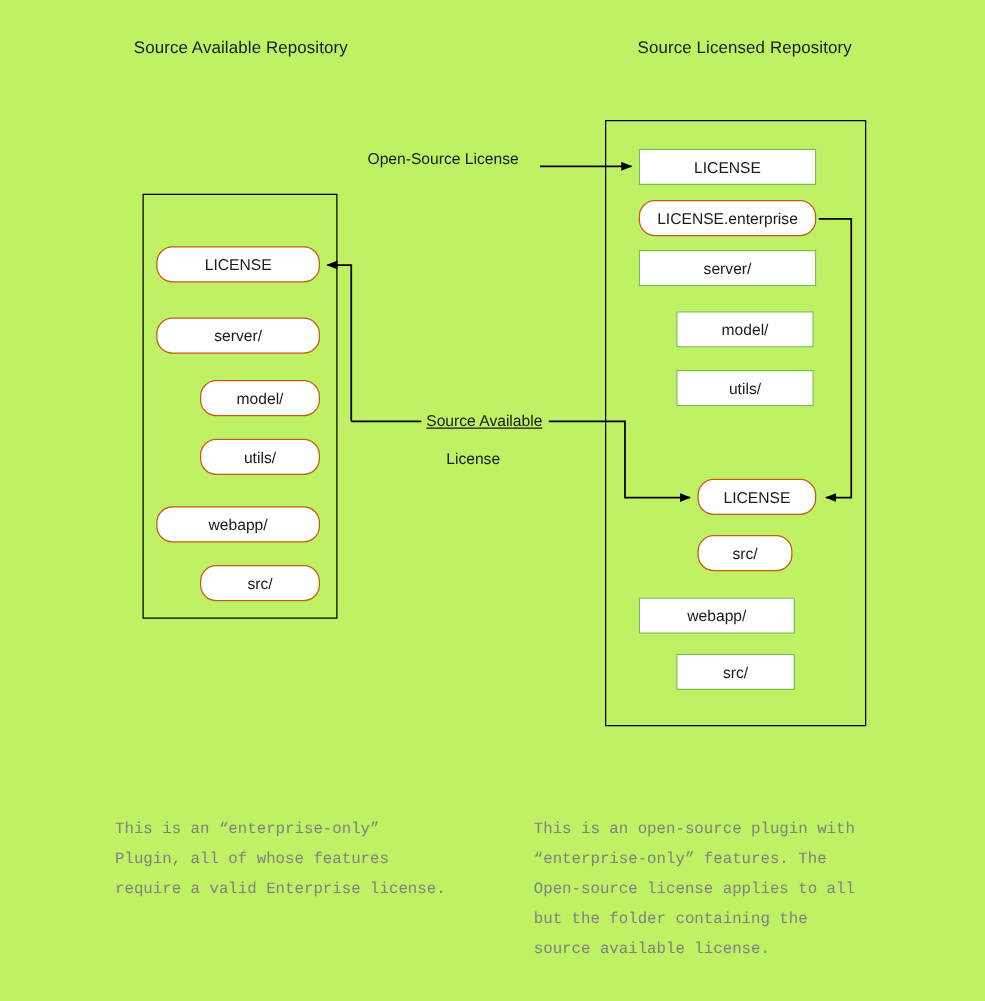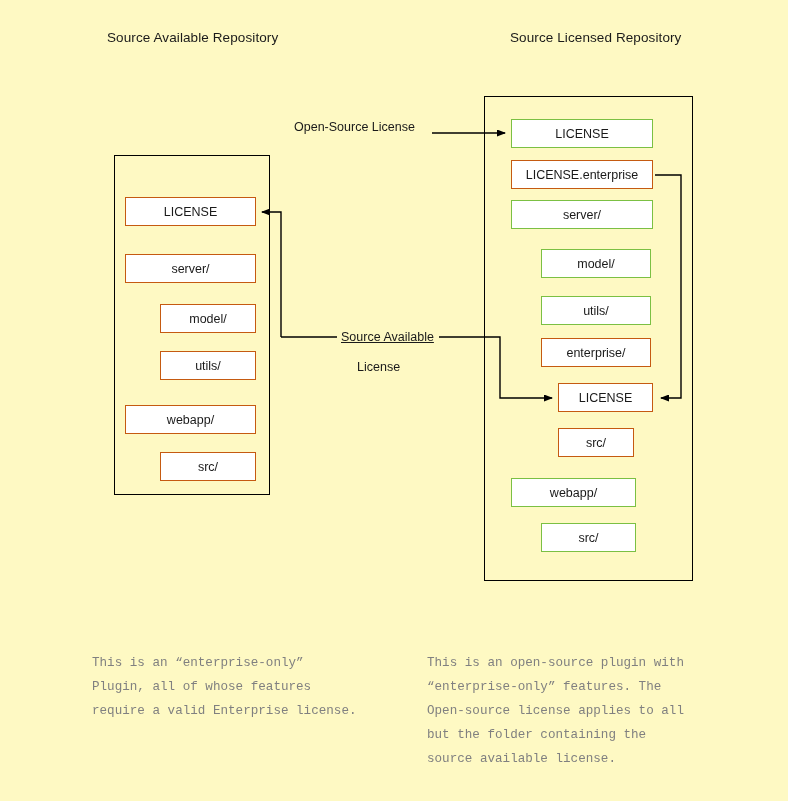--- a/index.html
+++ b/index.html
@@ -4,21 +4,21 @@
 <style>
   html, body {
     margin: 0;
     padding: 0;
     background: #ffffff;
   }
   #canvas {
     position: relative;
     width: 788px;
     height: 801px;
-    background: #fef9c3;
+    background: #bef264;
     font-family: "Liberation Sans", sans-serif;
     overflow: hidden;
   }
   .repo-title {
     position: absolute;
     font-size: 13.5px;
     color: #1a1a1a;
     white-space: nowrap;
     letter-spacing: 0.1px;
   }
@@ -41,21 +41,21 @@
     background: #ffffff;
     display: flex;
     align-items: center;
     justify-content: center;
     font-size: 12.5px;
     color: #1a1a1a;
     height: 29px;
     white-space: nowrap;
   }
   .node.green { border-color: #7bc043; }
-  .node.orange { border-color: #c55a11; }
+  .node.orange { border-color: #c55a11; border-radius: 13px; }
 
   svg.wires {
     position: absolute;
     left: 0; top: 0;
     width: 788px;
     height: 801px;
     pointer-events: none;
     overflow: visible;
   }
 
@@ -97,21 +97,20 @@
   <div class="node orange" id="L2" style="left:160px; top:304px; width:96px;">model/</div>
   <div class="node orange" id="L3" style="left:160px; top:351px; width:96px;">utils/</div>
   <div class="node orange" id="L4" style="left:125px; top:405px; width:131px;">webapp/</div>
   <div class="node orange" id="L5" style="left:160px; top:452px; width:96px;">src/</div>
 
   <div class="node green" id="R0" style="left:511px; top:119px; width:142px;">LICENSE</div>
   <div class="node orange" id="R1" style="left:511px; top:160px; width:142px;">LICENSE.enterprise</div>
   <div class="node green" id="R2" style="left:511px; top:200px; width:142px;">server/</div>
   <div class="node green" id="R3" style="left:541px; top:249px; width:110px;">model/</div>
   <div class="node green" id="R4" style="left:541px; top:296px; width:110px;">utils/</div>
-  <div class="node orange" id="R5" style="left:541px; top:338px; width:110px;">enterprise/</div>
   <div class="node orange" id="R6" style="left:558px; top:383px; width:95px;">LICENSE</div>
   <div class="node orange" id="R7" style="left:558px; top:428px; width:76px;">src/</div>
   <div class="node green" id="R8" style="left:511px; top:478px; width:125px;">webapp/</div>
   <div class="node green" id="R9" style="left:541px; top:523px; width:95px;">src/</div>
 
   <svg class="wires" viewBox="0 0 788 801">
     <defs>
       <marker id="arrowhead" markerWidth="9" markerHeight="7" refX="8" refY="3.5" orient="auto" markerUnits="userSpaceOnUse">
         <polygon points="0 0, 9 3.5, 0 7" fill="#000000"></polygon>
       </marker>

